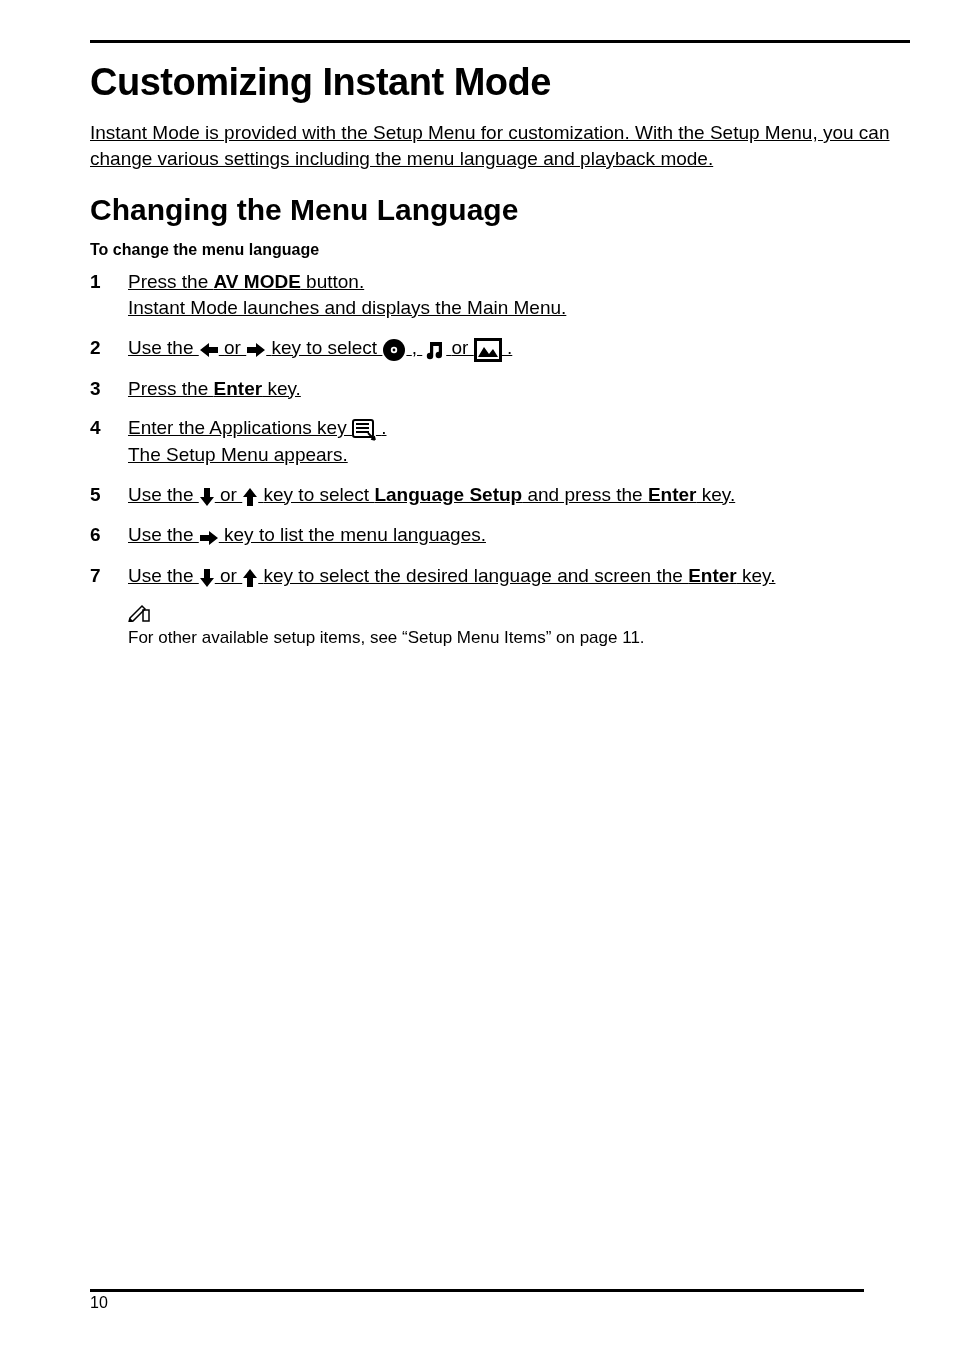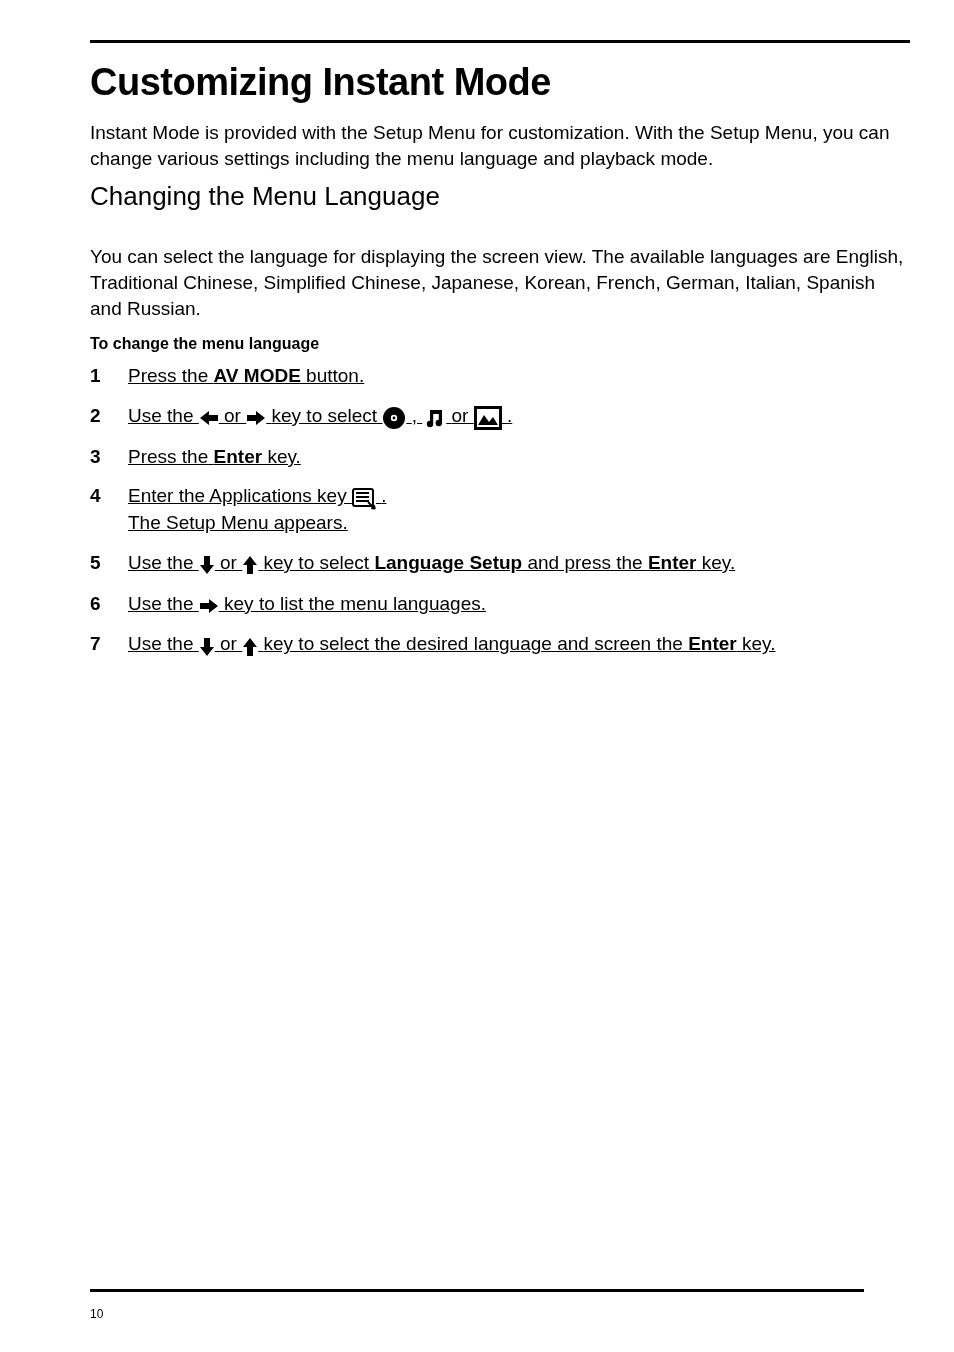--- a/index.html
+++ b/index.html
@@ -1,58 +1,58 @@
 <!DOCTYPE html>
 <html><head>
 <meta charset="utf-8">
 <style>
   * { box-sizing: border-box; margin: 0; padding: 0; }
   html, body { width: 954px; height: 1352px; background: #fff; font-family: Arial, Helvetica, sans-serif; color: #000; }
   .page { width: 954px; height: 1352px; padding: 40px 44px 40px 90px; position: relative; }
   .rule-top { border-top: 3px solid #000; margin-bottom: 18px; }
   h1 { font-size: 38px; font-weight: 700; margin-bottom: 16px; letter-spacing: -0.5px; }
-  .intro { font-size: 19px; line-height: 1.35; margin-bottom: 10px; }
-  h2 { font-size: 26px; font-weight: 400; margin-bottom: 32px; }
+  .intro { font-size: 19px; line-height: 1.35; margin-bottom: 22px; text-decoration: underline; }
+  h2 { font-size: 30px; font-weight: 700; margin-bottom: 14px; }
   .desc { font-size: 19px; line-height: 1.35; margin-bottom: 14px; }
   .sub { font-size: 16px; font-weight: 700; margin-bottom: 10px; }
   ol.steps { list-style: none; padding: 0; }
   ol.steps > li { display: flex; align-items: flex-start; gap: 22px; margin-bottom: 14px; font-size: 19px; line-height: 1.35; }
   ol.steps > li .num { font-weight: 700; min-width: 16px; }
   ol.steps > li .body { flex: 1; text-decoration: underline; }
   .bold { font-weight: 700; }
   .note { margin-left: 38px; margin-top: 6px; }
   .note-icon { display: block; margin-bottom: 2px; }
   .note-text { font-family: Arial, Helvetica, sans-serif; font-size: 17px; }
   .footer-rule { position: absolute; left: 90px; right: 90px; bottom: 60px; border-top: 3px solid #000; }
-  .page-num { position: absolute; left: 90px; bottom: 31px; font-size: 12px; }
+  .page-num { position: absolute; left: 90px; bottom: 40px; font-size: 16px; }
   svg.inline-icon { vertical-align: middle; display: inline-block; }
   .icon-wrap { display: inline-block; vertical-align: middle; }
 </style>
 </head>
 <body>
 
 <div class="page">
   <div class="rule-top"></div>
 
   <h1>Customizing Instant Mode</h1>
 
   <p class="intro">Instant Mode is provided with the Setup Menu for customization. With the Setup Menu, you can change various settings including the menu language and playback mode.</p>
 
   <h2>Changing the Menu Language</h2>
 
-  <p class="desc">You can select the language for displaying the screen view. The available languages are English, Traditional Chinese, Simplified Chinese, Japanese, Korean, French, German, Italian, Spanish and Russian.</p>
 
   <p class="sub">To change the menu language</p>
 
   <ol class="steps">
 
     <li>
       <span class="num">1</span>
       <span class="body">
         <span>Press the </span><span class="bold">AV MODE</span><span> button.</span><br>
+        <span>Instant Mode launches and displays the Main Menu.</span>
       </span>
     </li>
 
     <li>
       <span class="num">2</span>
       <span class="body">
         <span>Use the </span>
         <span class="icon-wrap">
           <svg class="inline-icon" width="20" height="16" viewBox="0 0 20 16">
               <path d="M10 1 L1 8 L10 15 L10 11 L19 11 L19 5 L10 5 Z" fill="#000"></path>
@@ -160,16 +160,26 @@
           <svg class="inline-icon" width="16" height="20" viewBox="0 0 16 20">
               <path d="M1 10 L8 1 L15 10 L11 10 L11 19 L5 19 L5 10 Z" fill="#000"></path>
             </svg>
         </span>
         <span> key to select the desired language and screen the </span><span class="bold">Enter</span><span> key.</span>
       </span>
     </li>
 
   </ol>
 
+  <div class="note">
+    <span class="note-icon">
+      <svg width="22" height="18" viewBox="0 0 22 18">
+        <path d="M2 14 L14 2 L17 5 L5 17 L1 18 Z" fill="none" stroke="#000" stroke-width="1.5"></path>
+        <path d="M1 18 L5 17 L2 14 Z" fill="#000"></path>
+        <rect x="15" y="6" width="6" height="11" fill="none" stroke="#000" stroke-width="1.5"></rect>
+      </svg>
+    </span>
+    <span class="note-text">For other available setup items, see “Setup Menu Items” on page 11.</span>
+  </div>
 
   <div class="footer-rule"></div>
   <div class="page-num">10</div>
 </div>
 
 </body></html>

